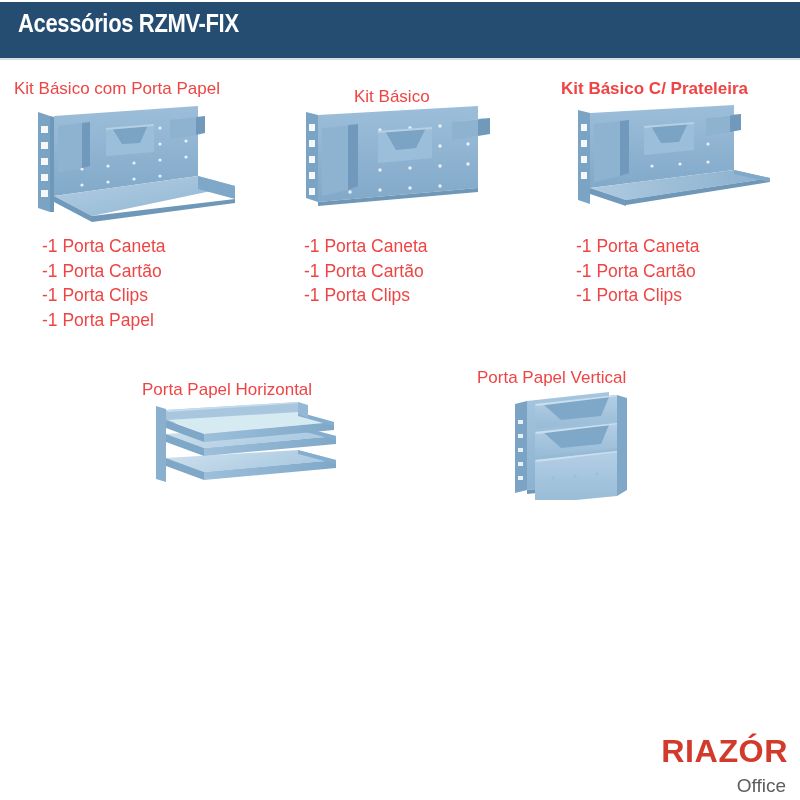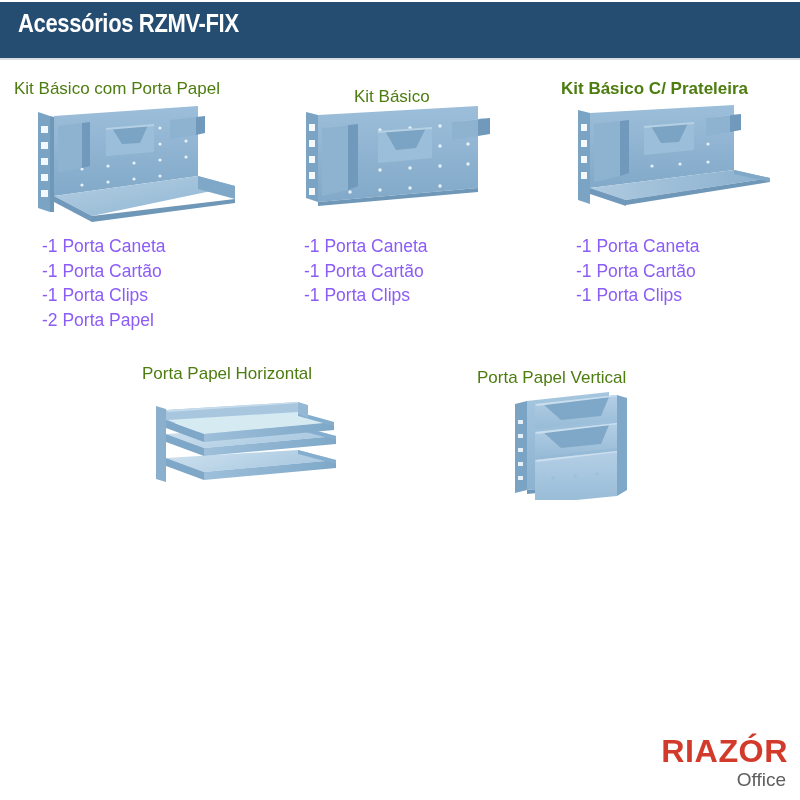--- a/index.html
+++ b/index.html
@@ -42,27 +42,27 @@
     left: 0;
     top: 58px;
     width: 800px;
     height: 2px;
     background: #d8dde2;
   }
 
   
   .col-title {
     position: absolute;
-    color: #4d7c0f;
+    color: #ef4444;
     font-size: 17px;
     white-space: nowrap;
   }
   .spec-list {
     position: absolute;
-    color: #8b5cf6;
+    color: #ef4444;
     font-size: 17.5px;
     line-height: 24.5px;
     white-space: nowrap;
   }
   .spec-list div { white-space: nowrap; }
 
   
   .art { position: absolute; }
   .art svg { display: block; }
 
@@ -80,21 +80,21 @@
     font-weight: bold;
     letter-spacing: 0.5px;
     line-height: 31px;
     transform: scaleX(1.04);
     transform-origin: right center;
   }
   .logo-sub {
     color: #5e5e5e;
     font-size: 19px;
     line-height: 22px;
-    margin-top: 2px;
+    margin-top: 8px;
     margin-right: 2px;
   }
 </style>
 </head>
 <body>
 
 <div class="header-bar"></div>
 <div class="header-title">Acessórios RZMV-FIX</div>
 <div class="header-rule"></div>
 
@@ -161,21 +161,21 @@
     <polygon points="168,72 205,82 205,95 168,85" fill="#7FA8C8"></polygon>
     <polygon points="24,92 62,112 62,118 24,98" fill="#7099BC"></polygon>
     <polygon points="62,112 205,95 205,99 62,118" fill="#6E97B8"></polygon>
   </svg>
 </div>
 
 <div class="spec-list" style="left:42px; top:234px;">
   <div>-1 Porta Caneta</div>
   <div>-1 Porta Cartão</div>
   <div>-1 Porta Clips</div>
-  <div>-2 Porta Papel</div>
+  <div>-1 Porta Papel</div>
 </div>
 
 <div class="col-title" style="left:354px; top:79px;margin-top:8px;">Kit Básico</div>
 
 <div class="art" style="left:300px; top:106px;">
   <svg width="200" height="105" viewBox="0 0 200 105">
     <defs>
       <linearGradient id="g2face" x1="0" y1="0" x2="0" y2="1">
         <stop offset="0" stop-color="#9CBEDA"></stop>
         <stop offset="1" stop-color="#82A9C9"></stop>
@@ -288,21 +288,21 @@
     <polygon points="162,66 198,74 198,78 162,70" fill="#80A9C8"></polygon>
   </svg>
 </div>
 
 <div class="spec-list" style="left:576px; top:234px;">
   <div>-1 Porta Caneta</div>
   <div>-1 Porta Cartão</div>
   <div>-1 Porta Clips</div>
 </div>
 
-<div class="col-title" style="left:142px; top:364px;">Porta Papel Horizontal</div>
+<div class="col-title" style="left:142px; top:380px;">Porta Papel Horizontal</div>
 
 <div class="art" style="left:148px; top:390px;">
   <svg width="195" height="100" viewBox="0 0 195 100">
     <defs>
       <linearGradient id="gtrayTop" x1="0" y1="0" x2="1" y2="0.4">
         <stop offset="0" stop-color="#CFE2EF"></stop>
         <stop offset="1" stop-color="#A9C8E0"></stop>
       </linearGradient>
       <linearGradient id="gtrayFront" x1="0" y1="0" x2="1" y2="0">
         <stop offset="0" stop-color="#9DBFDA"></stop>

